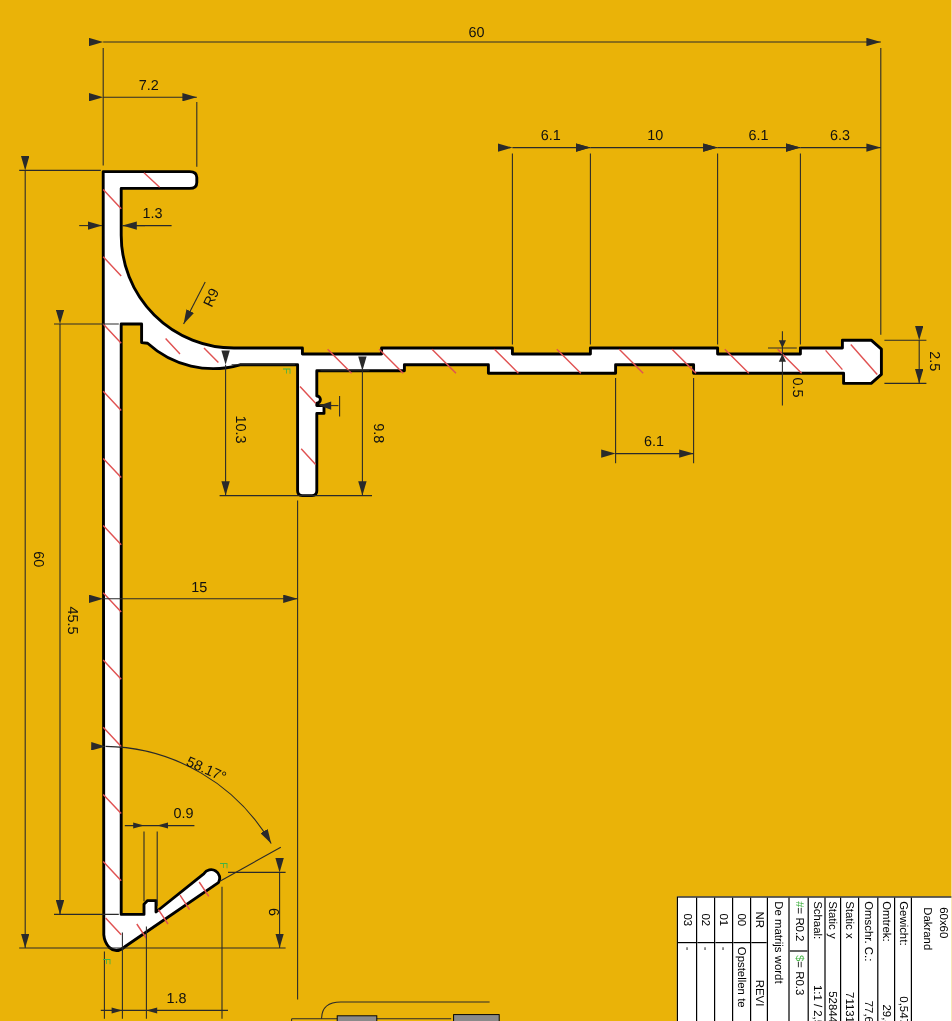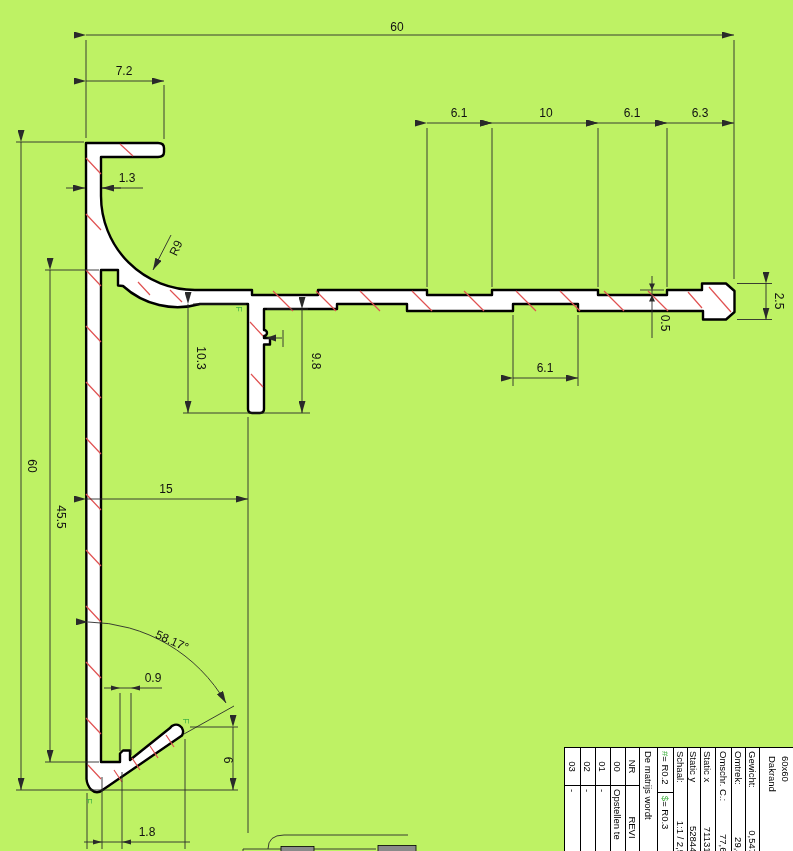--- a/index.html
+++ b/index.html
@@ -1,16 +1,16 @@
 <!DOCTYPE html>
 <html><head>
 <meta charset="utf-8">
 <style>
   html,body{margin:0;padding:0;background:#fff;}
-  #stage{position:relative;width:793px;height:851px;overflow:hidden;background:#bef264;
+  #stage{position:relative;width:793px;height:851px;overflow:hidden;background:#eab308;
          font-family:"Liberation Sans",sans-serif;}
   svg{position:absolute;left:0;top:0;}
   .outline{fill:#fff;stroke:#000;stroke-width:2.4;stroke-linejoin:round;}
   .thin{stroke:#2a2a2a;stroke-width:0.9;fill:none;}
   .hatch{stroke:#e05252;stroke-width:1.2;fill:none;}
   .dimtxt{font-family:"Liberation Sans",sans-serif;font-size:12px;fill:#111;}
   .ftxt{font-family:"Liberation Sans",sans-serif;font-size:9px;fill:#44b244;}
   .arrow{fill:#2a2a2a;stroke:none;}
   .gray{fill:#8a8a8a;stroke:#000;stroke-width:0.8;}
   

